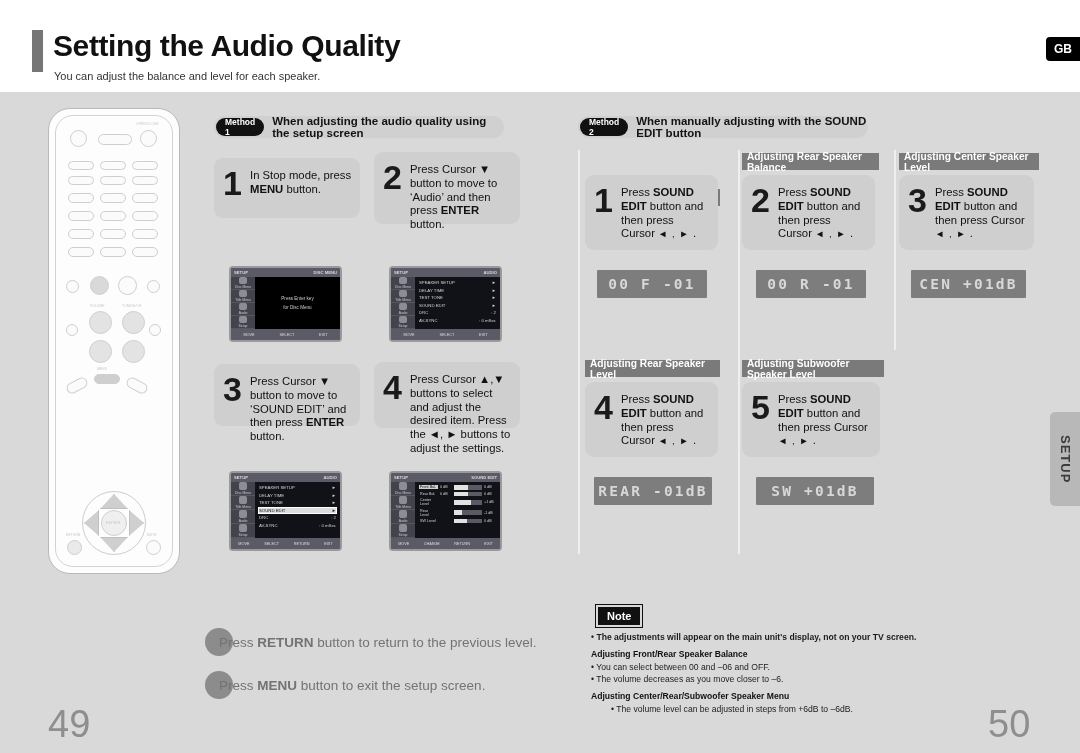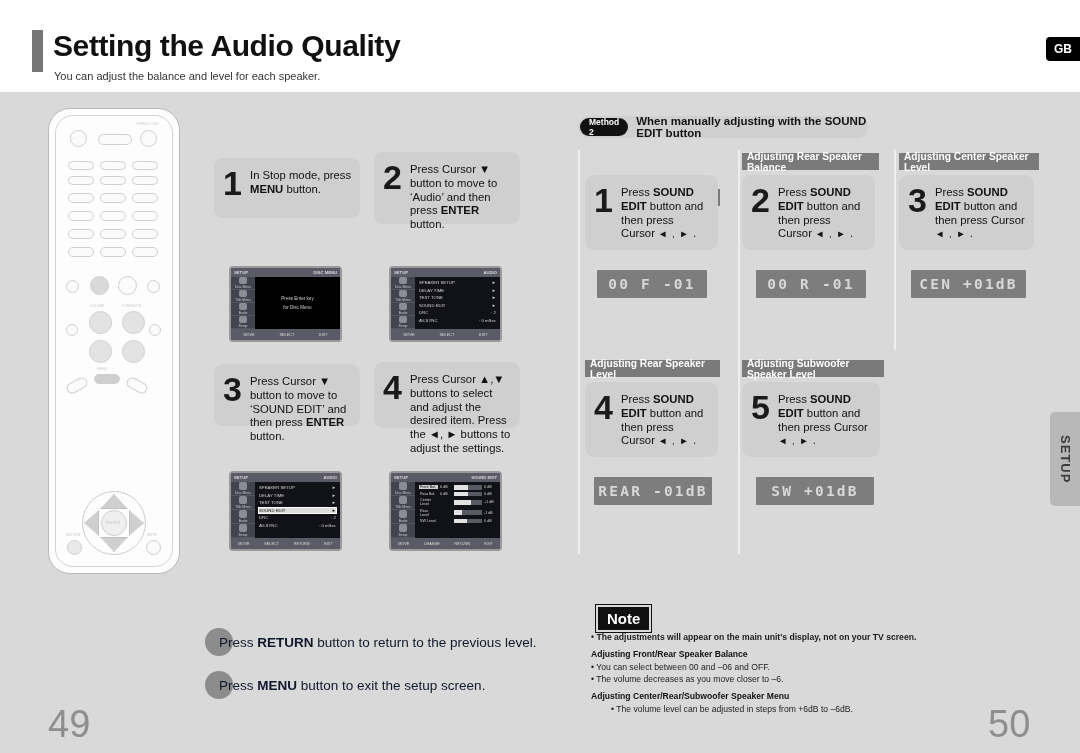--- a/index.html
+++ b/index.html
@@ -194,37 +194,37 @@
   .tv-bar-name { width: 19px; background:#cfcfcf; color:#111; padding:0 1px; }
   .tv-bar-name.plain { background: transparent; color: #d4d4d4; }
   .tv-bar-val { width: 12px; }
   .tv-bar-meter { flex: 1; height: 4.5px; background: #5a5a64; position: relative; }
   .tv-bar-fill { position: absolute; left: 0; top: 0; bottom: 0; background: #e2e2e2; }
 
   
   #note-chip {
     position: absolute; left: 596px; top: 605px;
     background: #111; color: #fff;
-    font-size: 15px; font-weight: bold;
+    font-size: 11px; font-weight: bold;
     padding: 3px 9px; border: 2px solid #d9d9d9; outline: 1px solid #111;
   }
   .note-line {
     position: absolute; font-size: 8.6px; color: #1c1c1c; white-space: nowrap;
   }
   .note-line.b { font-weight: bold; }
   .note-head { position: absolute; font-size: 8.6px; font-weight: bold; color: #111; white-space: nowrap; }
 
   
   .foot-row { position: absolute; display: flex; align-items: center; }
   .foot-dot {
     width: 28px; height: 28px; border-radius: 50%;
     background: #8c8c8c; flex: 0 0 auto;
   }
   .foot-text {
-    margin-left: -14px; font-size: 13.5px; color: #0f172a;
+    margin-left: -14px; font-size: 13.5px; color: #737373;
   }
   .foot-text b { font-weight: bold; }
 
   .pagenum {
     position: absolute; font-size: 38px; color: #8e8e8e;
     font-family: "Liberation Sans", sans-serif;
     margin-top: 13px;
   }
   #pagenum-left { left: 48px; top: 690px; }
   #pagenum-right { left: 988px; top: 690px; }
@@ -306,20 +306,24 @@
     <div class="dpad-arm" style="left:81px;top:402px;width:15px;height:26px;clip-path:polygon(100% 50%,0 0,0 100%);"></div>
     <div class="rbtn rbtn-r" style="left:53px;top:402px;width:26px;height:26px;background:#efefef;"></div>
     <div class="rlabel" style="left:58px;top:412px;font-size:4px;">ENTER</div>
 
     <div class="rbtn rbtn-r" style="left:19px;top:432px;width:15px;height:15px;background:#eaeaea;"></div>
     <div class="rlabel" style="left:18px;top:425px;">RETURN</div>
     <div class="rbtn rbtn-r" style="left:98px;top:432px;width:15px;height:15px;"></div>
     <div class="rlabel" style="left:99px;top:425px;">MUTE</div>
   </div>
 
+  <div class="method-bar" style="left:214px;top:116px;width:290px;">
+    <div class="method-chip">Method 1</div>
+    <div class="method-text">When adjusting the audio quality using the setup screen</div>
+  </div>
 
   <div class="step-card" style="left:214px;top:158px;width:146px;height:60px;">
     <div class="step-num">1</div>
     <div class="step-text">In Stop mode, press <b>MENU</b> button.</div>
   </div>
   <div class="step-card" style="left:374px;top:152px;width:146px;height:72px;">
     <div class="step-num">2</div>
     <div class="step-text">Press Cursor ▼ button to move to ‘Audio’ and then press <b>ENTER</b> button.</div>
   </div>
 

